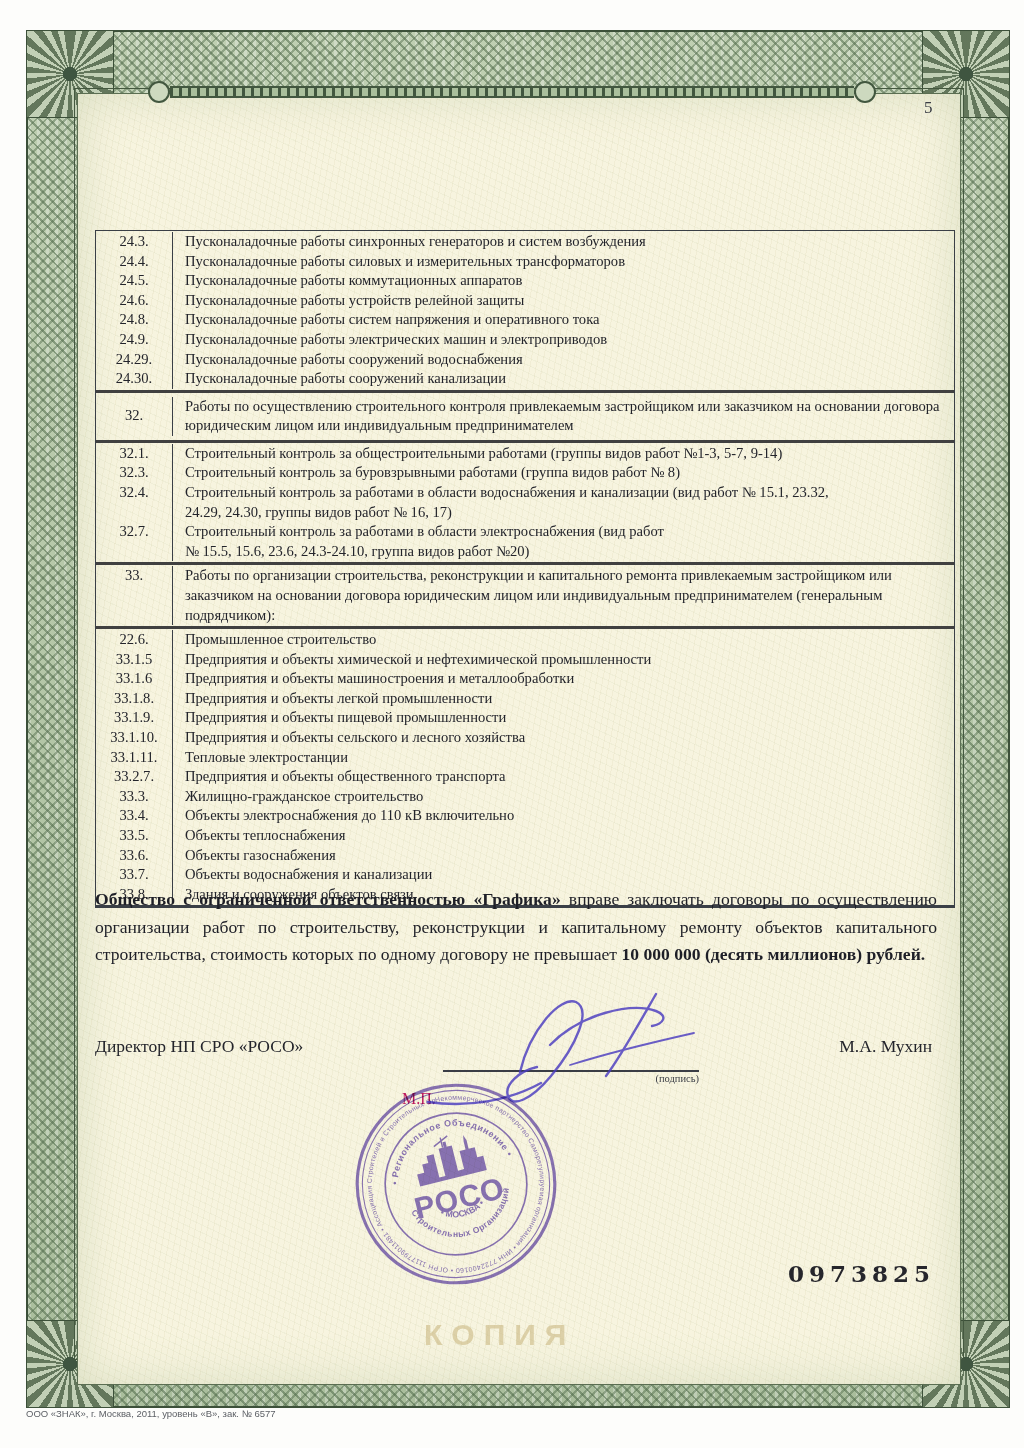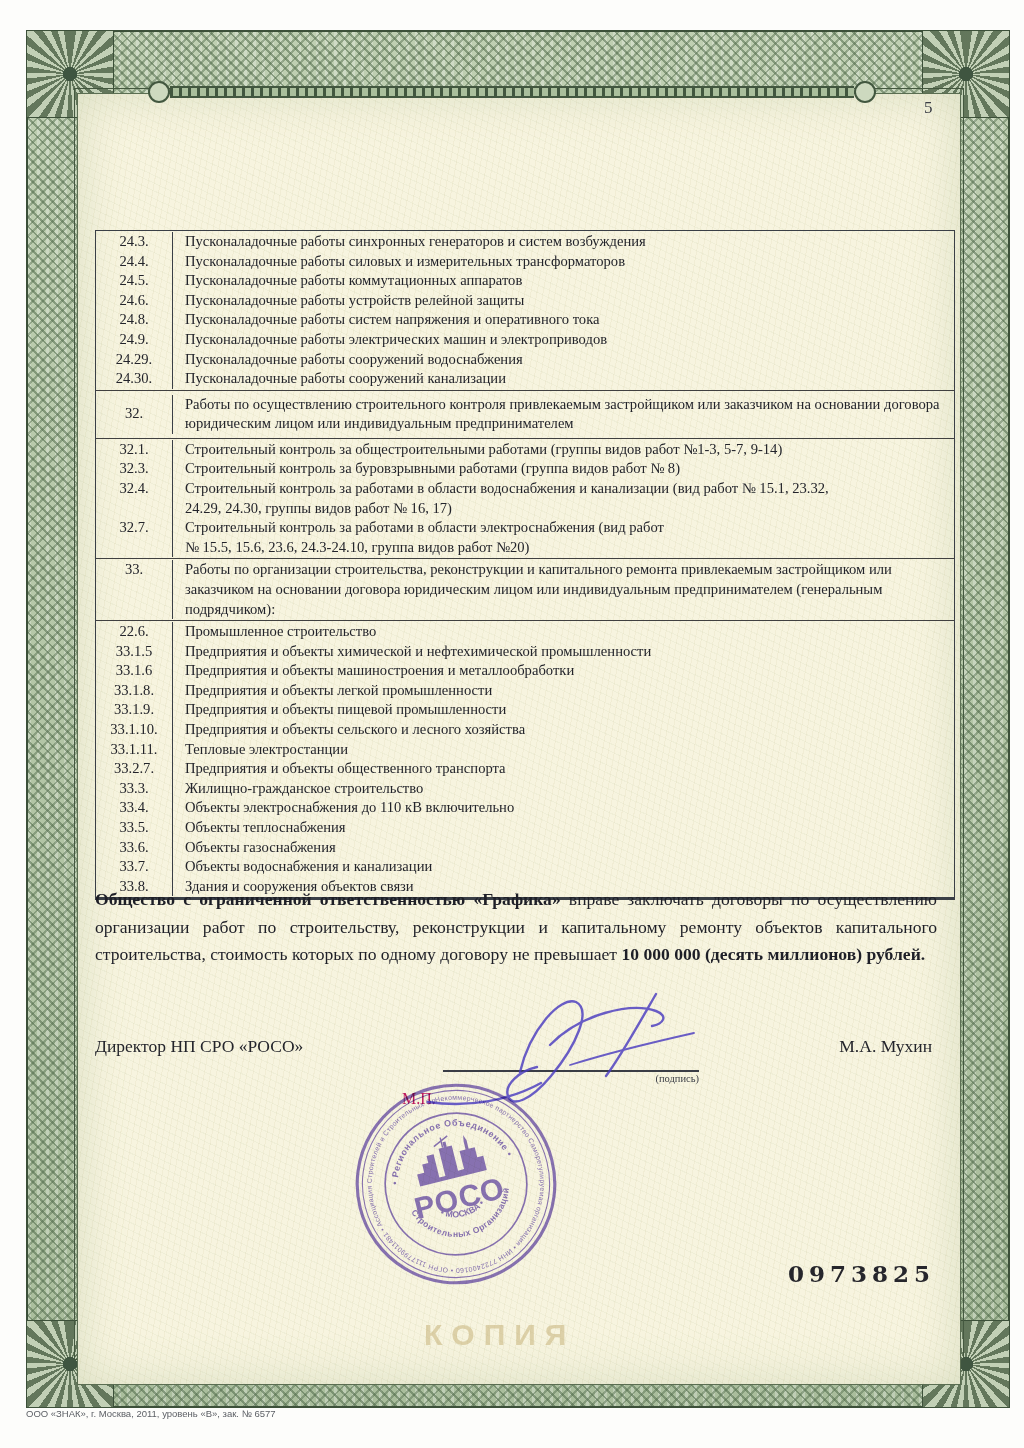--- a/index.html
+++ b/index.html
@@ -30,21 +30,21 @@
      box-shadow:inset 0 0 46px rgba(150,172,128,.30);}
   .rod{position:absolute;left:170px;top:86px;width:684px;height:8px;
      border-top:2px solid #42573f;border-bottom:2px solid #42573f;
      background:repeating-linear-gradient(90deg,#42573f 0 3px,#aabf9c 3px 9px);}
   .rod .curl{position:absolute;top:-7px;width:18px;height:18px;border:2px solid #42573f;border-radius:50%;background:#cdd9bf;}
   .rod .curl.l{left:-22px}.rod .curl.r{right:-22px}
   .page-num{position:absolute;left:924px;top:98px;font-size:17px;color:#3a3d45;}
   
   .work-table{position:absolute;left:95px;top:186px;width:858px;
      border:1px solid #3a3f46;border-bottom-width:3px;font-size:14.6px;line-height:19.6px;margin-top:44px;}
-  .t-group{border-top:1px solid #404040;}
+  .t-group{border-top:3px solid #404040;}
   .t-group:first-child{border-top:none;}
   .t-row{display:flex;align-items:flex-start;}
   .t-num{flex:none;width:76px;text-align:center;}
   .t-text{flex:1;border-left:1px solid #3a3f46;padding:0 8px 0 12px;white-space:pre-line;}
   .t-group.sec32 .t-row{align-items:center;min-height:45px;}
   .t-group{padding:1px 0;}
   
   .paragraph{position:absolute;left:95px;top:866px;width:842px;font-size:17.6px;line-height:27.6px;
      text-align:justify;color:#1e1f27;margin-top:20px;}
   .paragraph b{font-weight:700;}

